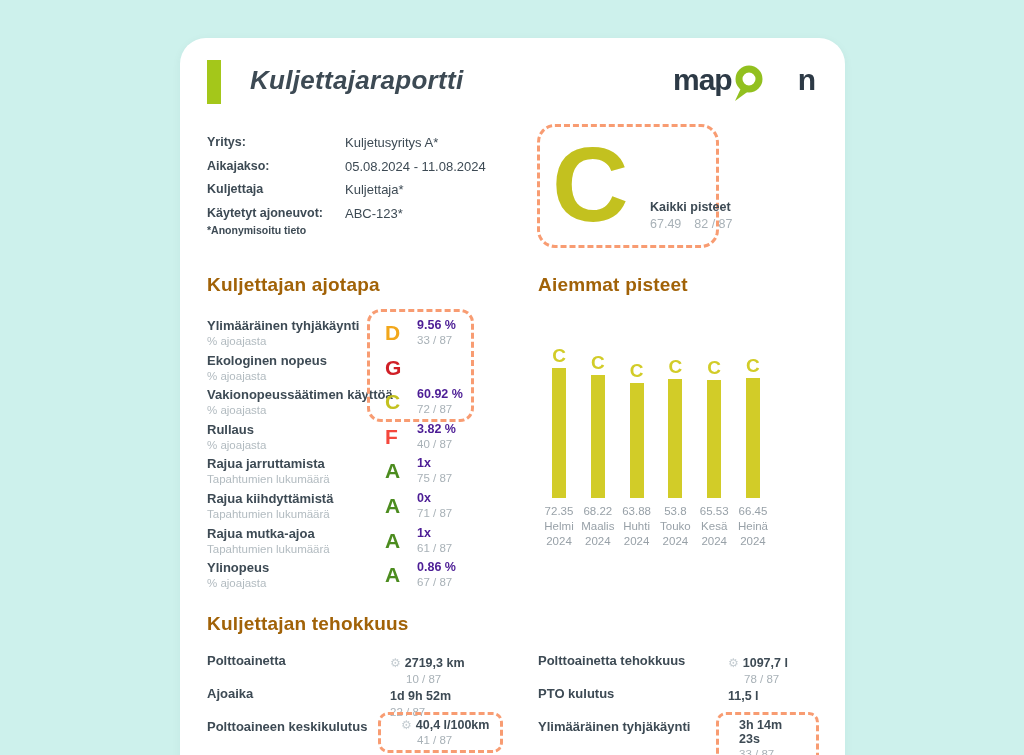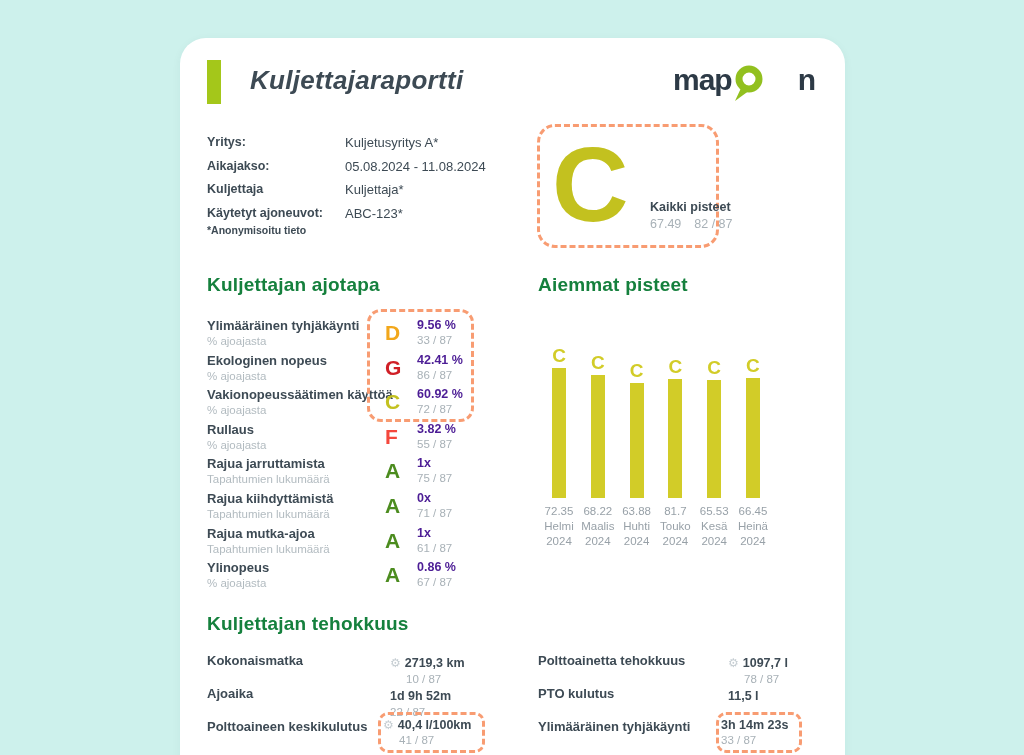--- a/index.html
+++ b/index.html
@@ -27,21 +27,21 @@
   .info-label { font-size:12.5px; font-weight:bold; color:#3d4a54; }
   .info-value { font-size:13px; color:#3d4a54; }
   .footnote { position:absolute; left:27px; top:186px; font-size:10.5px; font-weight:bold; color:#3d4a54; }
   
   .score-box { position:absolute; left:357px; top:86px; width:182px; height:124px; border:3px dashed #f89c72; border-radius:18px; }
   .score-grade { position:absolute; left:12px; top:50%; transform:translateY(-52%); font-size:106px; font-weight:bold; line-height:100px; }
   .score-text { position:absolute; left:110px; bottom:14px; }
   .score-label { font-size:12.5px; font-weight:bold; color:#3d4a54; white-space:nowrap; }
   .score-nums { margin-top:3px; font-size:12.5px; color:#a8b1b7; display:flex; gap:13px; white-space:nowrap; }
   
-  .section-heading { font-size:19px; font-weight:bold; color:#15803d; letter-spacing:0.2px; }
+  .section-heading { font-size:19px; font-weight:bold; color:#a16207; letter-spacing:0.2px; }
   .h-ajotapa { position:absolute; left:27px; top:236px; }
   .h-chart   { position:absolute; left:358px; top:236px; }
   .h-tehokkuus { position:absolute; left:27px; top:575px; }
   
   .ds-rows { position:absolute; left:27px; top:280px; width:310px; }
   .ds-row { display:grid; grid-template-columns:178px 32px auto; height:34.6px; }
   .ds-label { font-size:13px; font-weight:bold; color:#3d4a54; line-height:15px; white-space:nowrap; }
   .ds-sublabel { font-size:11.5px; color:#b2bbc0; margin-top:2px; white-space:nowrap; }
   .ds-grade { font-size:21px; font-weight:bold; line-height:29px; }
   .ds-value { font-size:12.5px; font-weight:bold; color:#4c1d95; line-height:15px; }
@@ -55,21 +55,21 @@
   .chart-labels { position:absolute; left:360px; top:466px; width:232px; display:flex; justify-content:space-between; }
   .bar-label { width:38px; text-align:center; font-size:11.5px; color:#98a1a8; line-height:15px; white-space:nowrap; }
   
   .eff-grid { position:absolute; left:27px; top:615px; width:612px; display:grid; grid-template-columns:331px auto; }
   .eff-row { display:grid; height:33px; margin-bottom:0; }
   .eff-col-0 .eff-row { grid-template-columns:183px auto; }
   .eff-col-1 .eff-row { grid-template-columns:190px auto; }
   .eff-row:nth-child(4) { margin-top:2px; }
   .eff-label { font-size:13px; font-weight:bold; color:#3d4a54; white-space:nowrap; }
   .eff-value-cell { font-size:12.5px; }
-  .eff-value-cell.boxed { display:inline-block; justify-self:start; border:3px dashed #f89c72; border-radius:10px; padding:3px 11px 4px 2px; margin:-7px 0 16px -12px; }
+  .eff-value-cell.boxed { display:inline-block; justify-self:start; border:3px dashed #f89c72; border-radius:10px; padding:3px 11px 4px 20px; margin:-7px 0 16px -12px; }
   .gear { color:#c5cdd2; font-size:12px; margin-right:4px; font-family:"DejaVu Sans", sans-serif; }
   .eff-value { font-weight:bold; color:#3d4a54; }
   .eff-rank { font-size:11.5px; color:#a8b1b7; margin-top:2px; margin-left:0; }
   .eff-value-cell .eff-rank.after-gear { margin-left:16px; }
 </style>
 </head>
 <body>
 
 <div class="card">
 
@@ -127,24 +127,20 @@
       <div class="ds-rank">33 / 87</div>
     </div>
   </div>
 
   <div class="ds-row">
     <div>
       <div class="ds-label">Ekologinen nopeus</div>
       <div class="ds-sublabel">% ajoajasta</div>
     </div>
     <div class="ds-grade" style="color: rgb(208, 31, 38);">G</div>
-    <div>
-      <div class="ds-value">42.41 %</div>
-      <div class="ds-rank">86 / 87</div>
-    </div>
   </div>
 
   <div class="ds-row">
     <div>
       <div class="ds-label">Vakionopeussäätimen käyttöä</div>
       <div class="ds-sublabel">% ajoajasta</div>
     </div>
     <div class="ds-grade" style="color: rgb(195, 193, 31);">C</div>
     <div>
       <div class="ds-value">60.92 %</div>
@@ -153,21 +149,21 @@
   </div>
 
   <div class="ds-row">
     <div>
       <div class="ds-label">Rullaus</div>
       <div class="ds-sublabel">% ajoajasta</div>
     </div>
     <div class="ds-grade" style="color: rgb(244, 71, 60);">F</div>
     <div>
       <div class="ds-value">3.82 %</div>
-      <div class="ds-rank">55 / 87</div>
+      <div class="ds-rank">40 / 87</div>
     </div>
   </div>
 
   <div class="ds-row">
     <div>
       <div class="ds-label">Rajua jarruttamista</div>
       <div class="ds-sublabel">Tapahtumien lukumäärä</div>
     </div>
     <div class="ds-grade" style="color: rgb(76, 140, 31);">A</div>
     <div>
@@ -258,21 +254,21 @@
     <div class="bl-year">2024</div>
   </div>
 
   <div class="bar-label">
     <div class="bl-value">63.88</div>
     <div class="bl-month">Huhti</div>
     <div class="bl-year">2024</div>
   </div>
 
   <div class="bar-label">
-    <div class="bl-value">81.7</div>
+    <div class="bl-value">53.8</div>
     <div class="bl-month">Touko</div>
     <div class="bl-year">2024</div>
   </div>
 
   <div class="bar-label">
     <div class="bl-value">65.53</div>
     <div class="bl-month">Kesä</div>
     <div class="bl-year">2024</div>
   </div>
 
@@ -280,21 +276,21 @@
     <div class="bl-value">66.45</div>
     <div class="bl-month">Heinä</div>
     <div class="bl-year">2024</div>
   </div>
 </div>
 
   <h2 class="section-heading h-tehokkuus">Kuljettajan tehokkuus</h2>
   <div class="eff-grid">
     <div class="eff-col eff-col-0" id="eff-col-0">
   <div class="eff-row">
-    <div class="eff-label">Kokonaismatka</div>
+    <div class="eff-label">Polttoainetta</div>
     <div>
       <span class="eff-value-cell">
         <span class="gear" style="display: inline;">⚙</span><span class="eff-value">2719,3 km</span>
         <div class="eff-rank after-gear">10 / 87</div>
       </span>
     </div>
   </div>
 
   <div class="eff-row">
     <div class="eff-label">Ajoaika</div>

